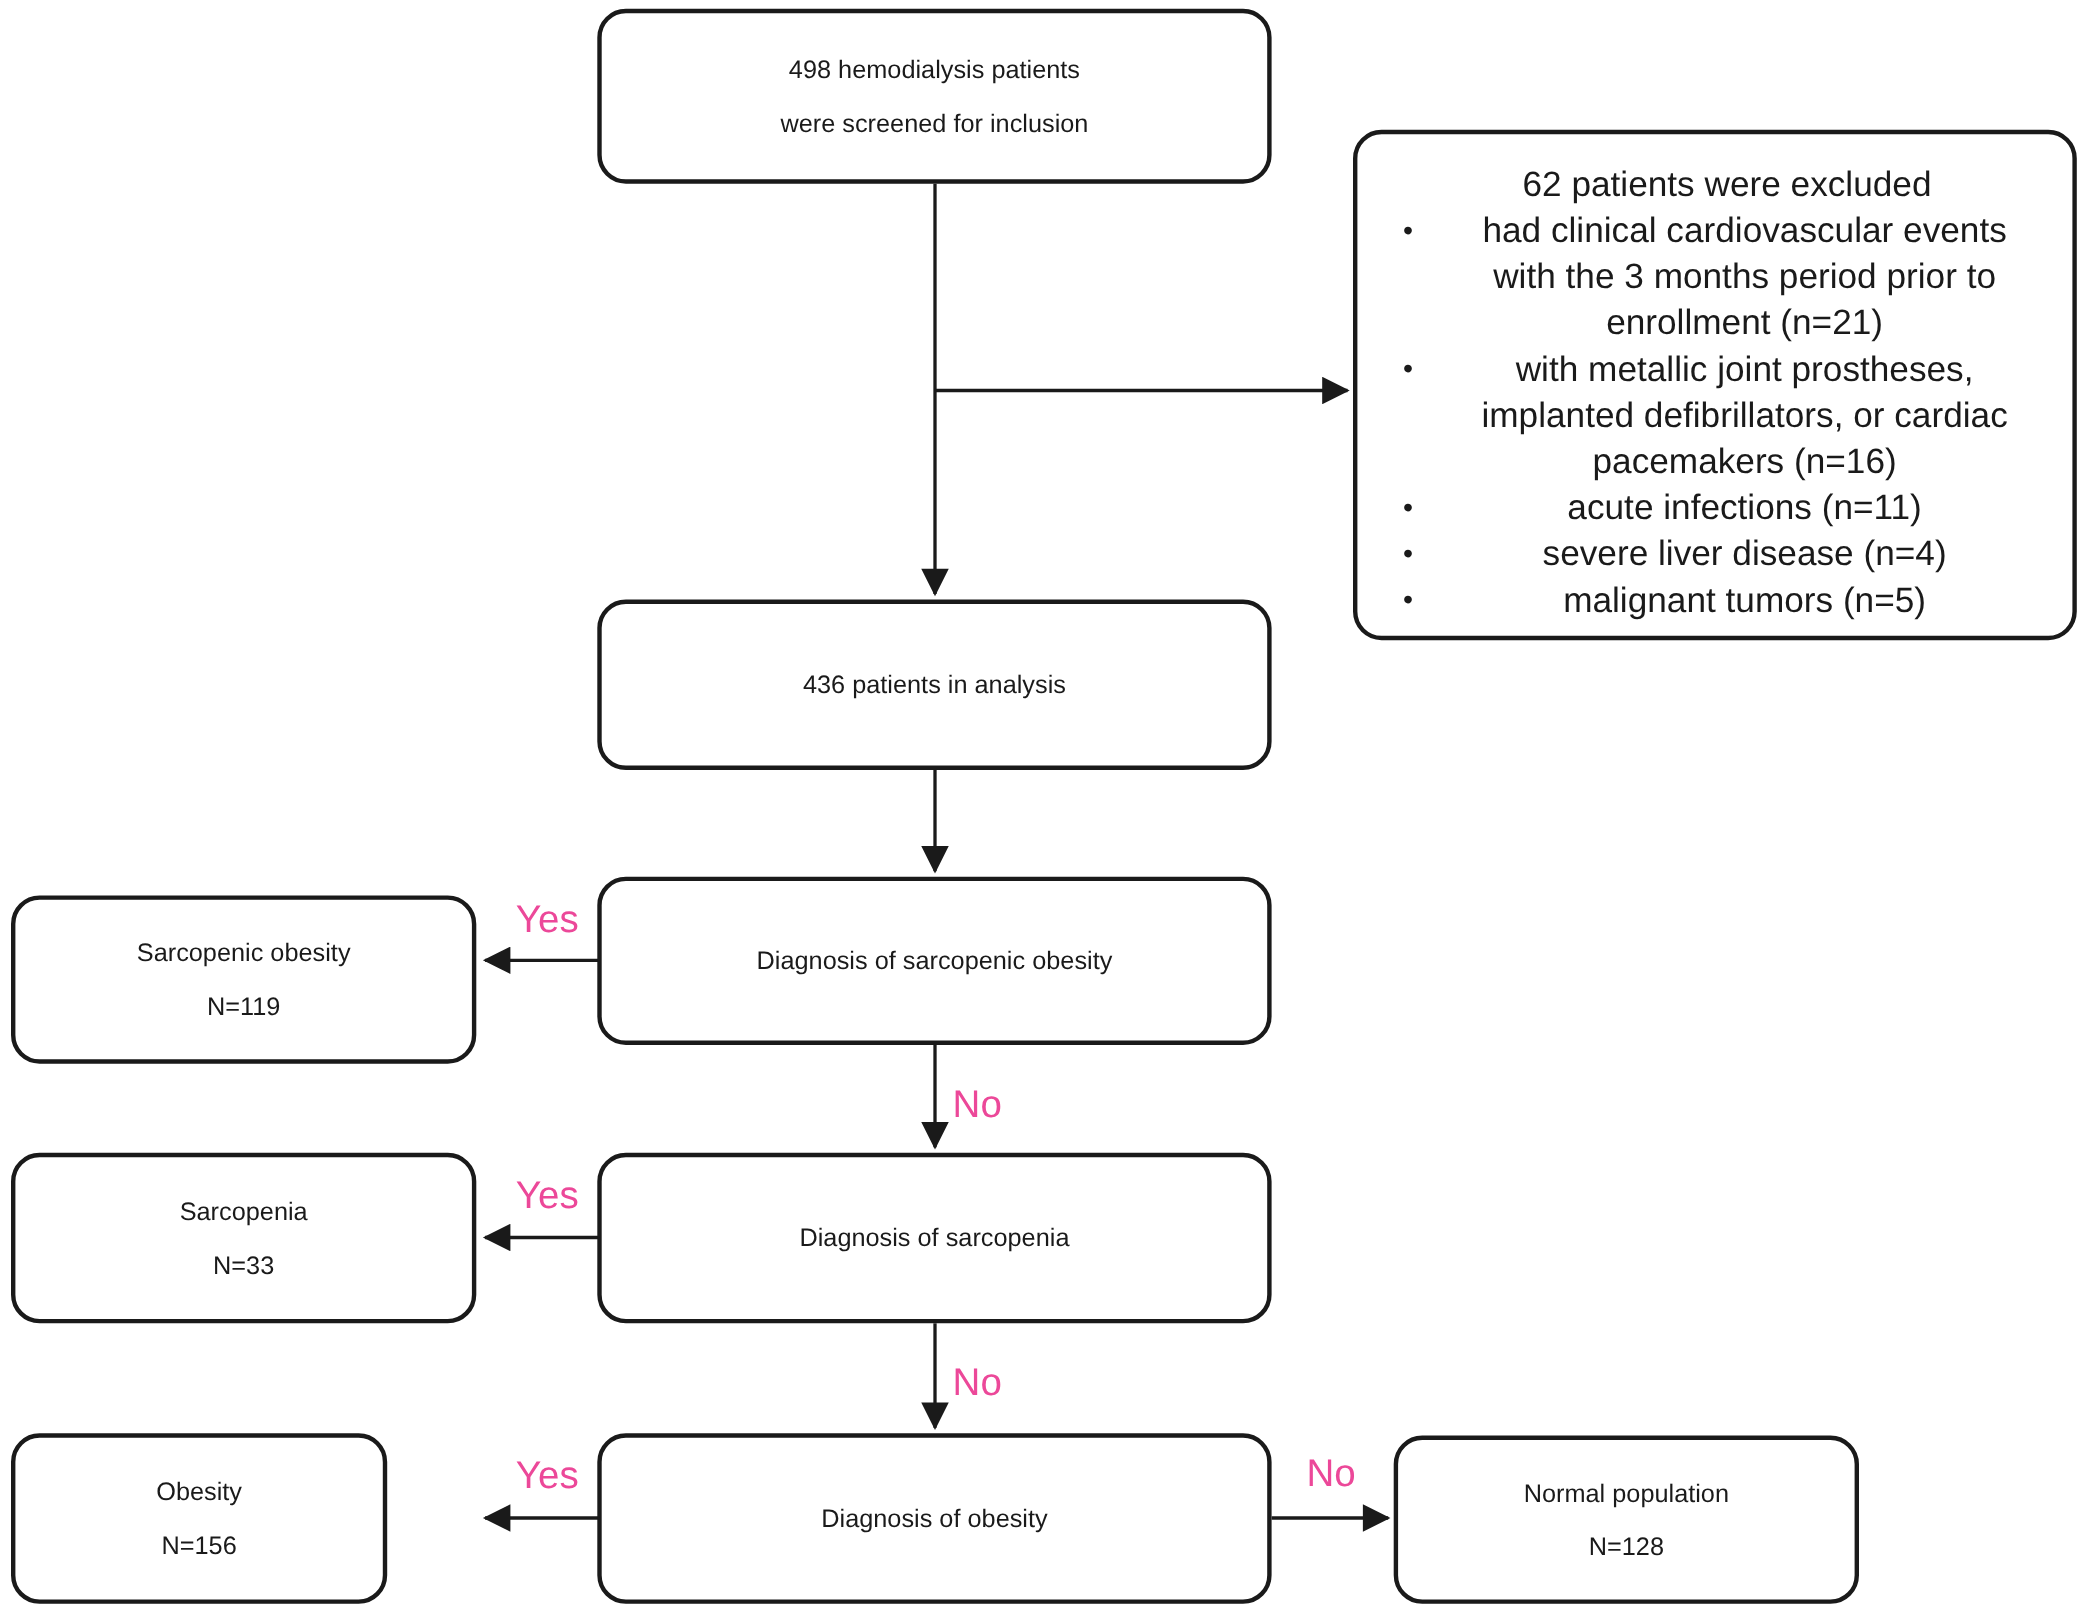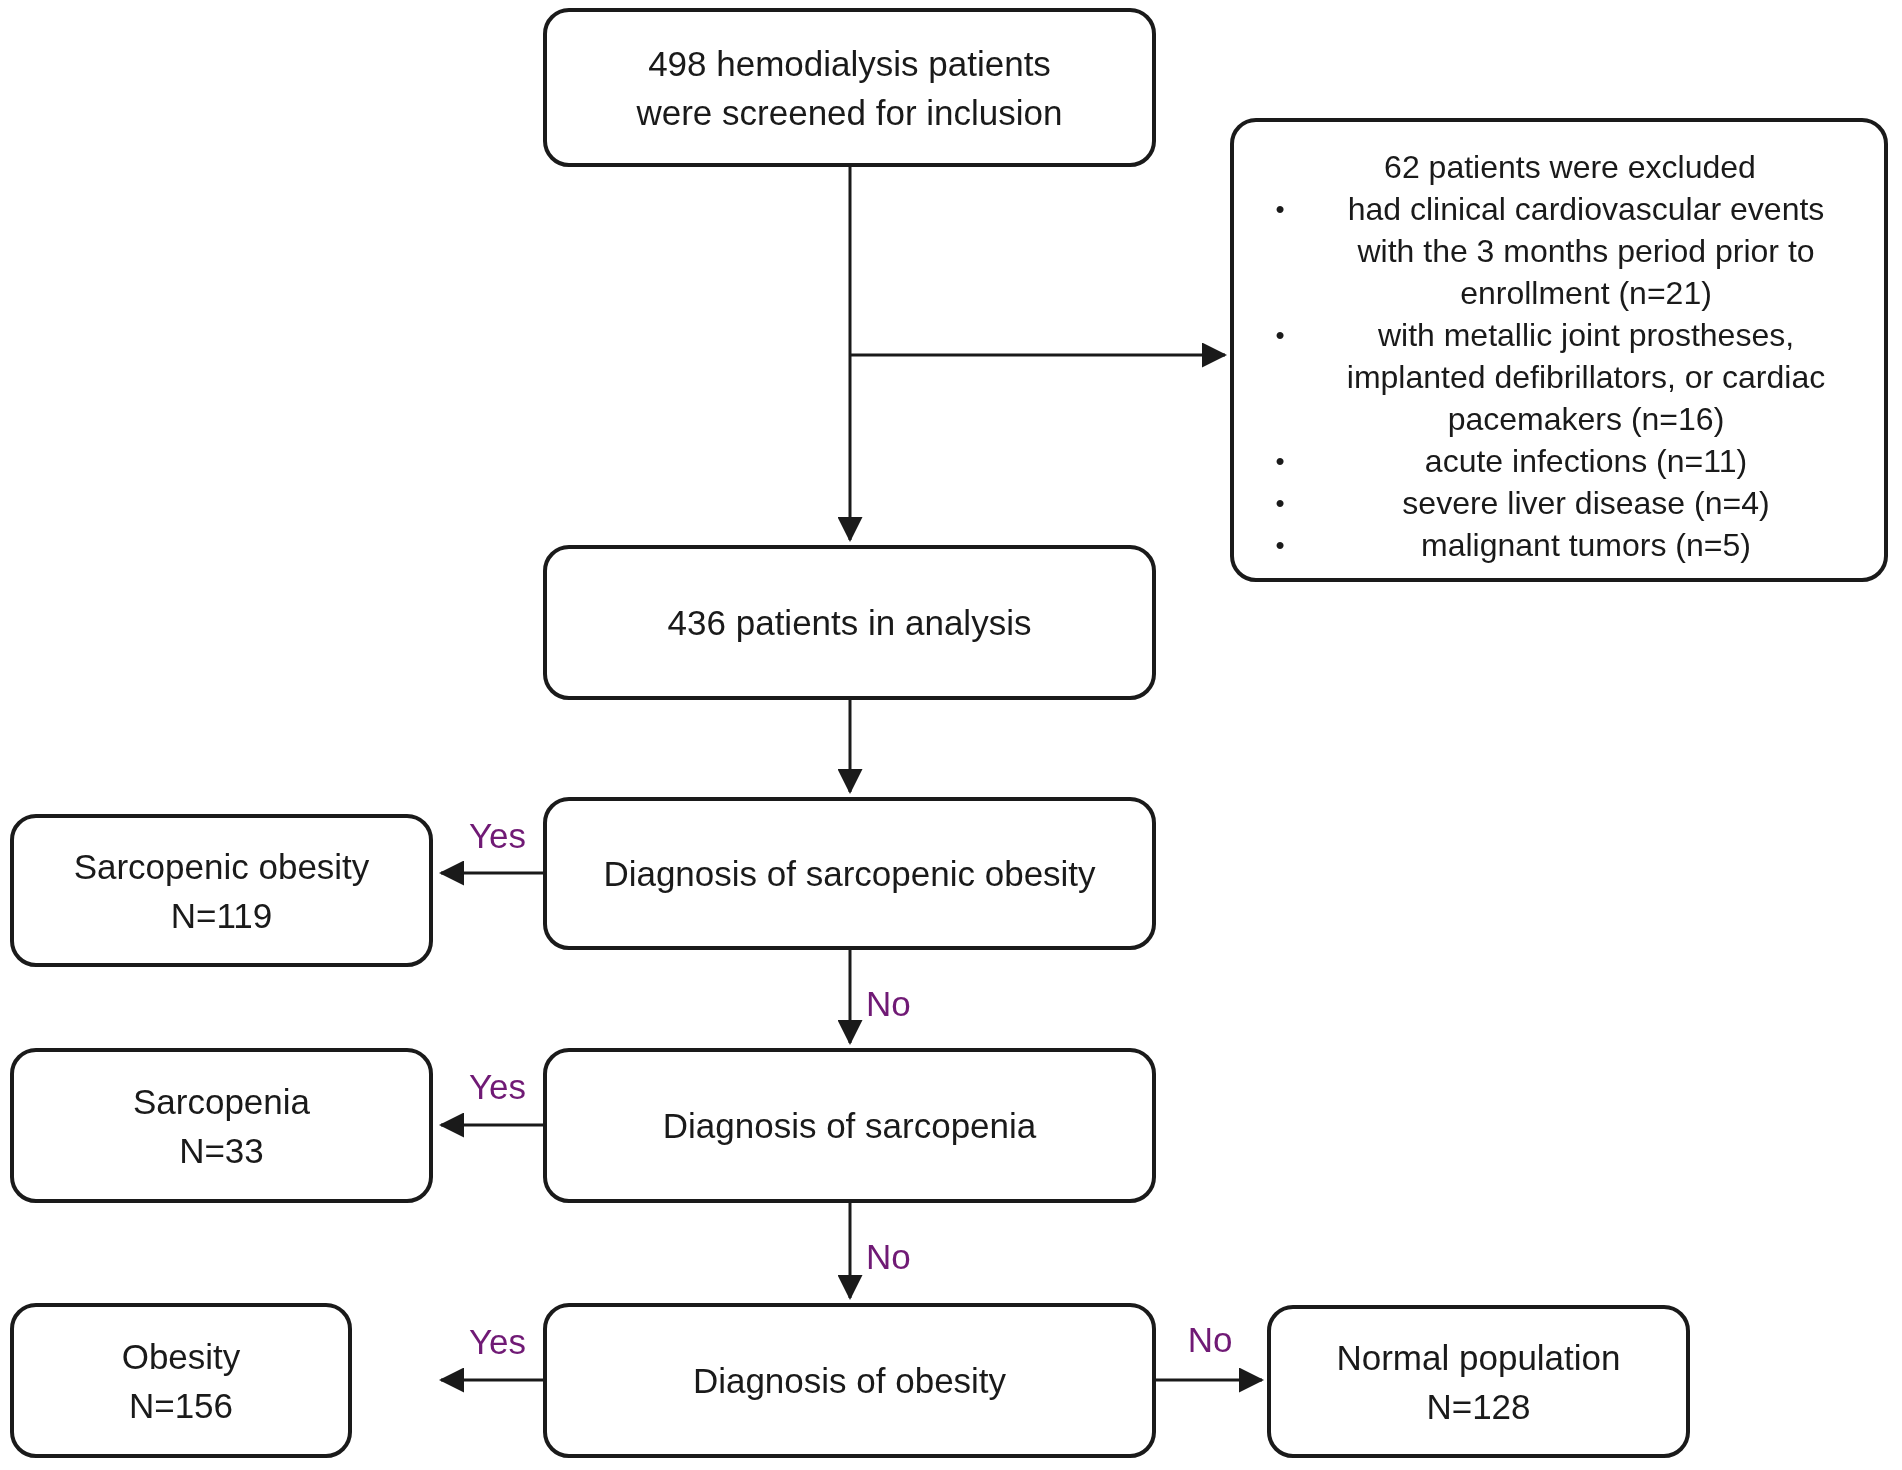--- a/index.html
+++ b/index.html
@@ -20,21 +20,21 @@
   .connectors line { stroke: #1a1a1a; stroke-width: 3; }
   .box {
     position: absolute;
     border: 4px solid #1a1a1a;
     border-radius: 26px;
     background: #ffffff;
     display: flex;
     align-items: center;
     justify-content: center;
     text-align: center;
-    font-size: 35px;
+    font-size: 23px;
     line-height: 49px;
     color: #1a1a1a;
   }
   .box .box-label { white-space: pre-line; }
   .box-screened  { left: 543px;  top: 8px;    width: 613px; height: 159px; }
   .box-analysis  { left: 543px;  top: 545px;  width: 613px; height: 155px; }
   .box-decision1 { left: 543px;  top: 797px;  width: 613px; height: 153px; }
   .box-outcome1  { left: 10px;   top: 797px;  width: 423px; height: 153px; margin-top: 17px; }
   .box-decision2 { left: 543px;  top: 1048px; width: 613px; height: 155px; }
   .box-outcome2  { left: 10px;   top: 1048px; width: 423px; height: 155px; }
@@ -56,21 +56,21 @@
     flex: 0 0 32px;
     width: 32px;
     font-size: 26px;
     line-height: 42px;
   }
   .excl-item .excl-text { flex: 1; white-space: pre-line; }
   .edge-label {
     position: absolute;
     font-size: 35px;
     line-height: 1.05;
-    color: #701a75;
+    color: #ec4899;
   }
   .lbl-yes1 { left: 450px; top: 818px;  width: 95px; text-align: center; }
   .lbl-yes2 { left: 450px; top: 1069px; width: 95px; text-align: center; }
   .lbl-yes3 { left: 450px; top: 1324px; width: 95px; text-align: center; }
   .lbl-no1  { left: 866px; top: 986px; }
   .lbl-no2  { left: 866px; top: 1239px; }
   .lbl-no3  { left: 1162px; top: 1322px; width: 96px; text-align: center; }
 </style>
 </head>
 <body>

